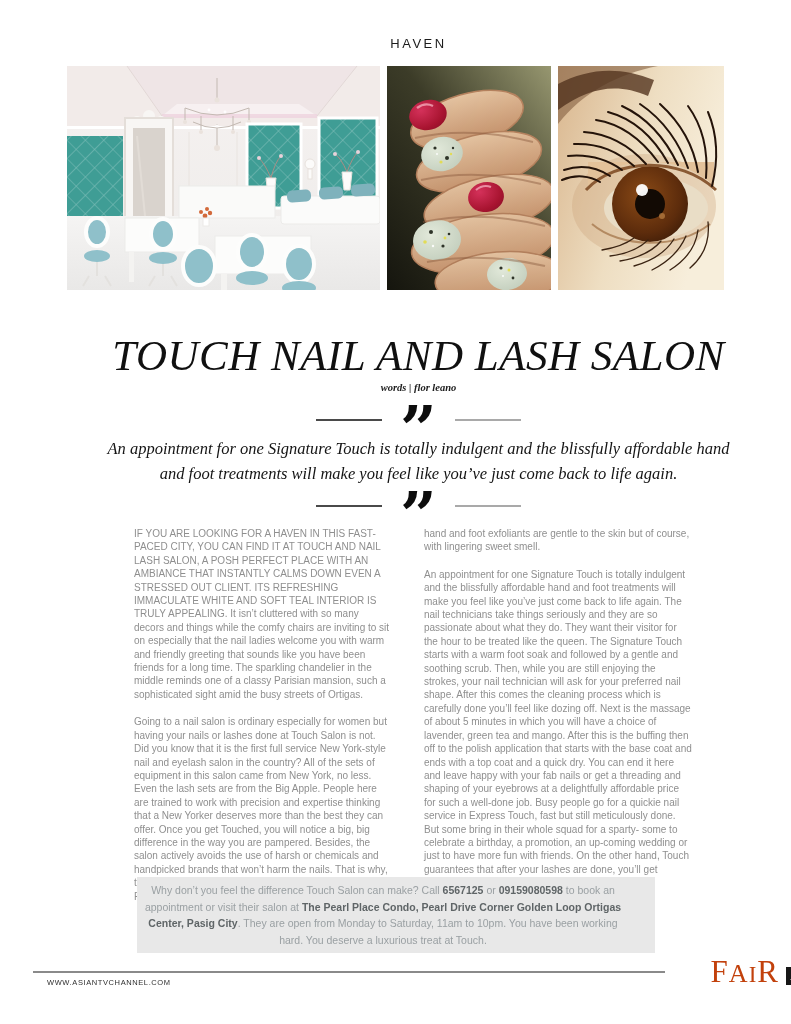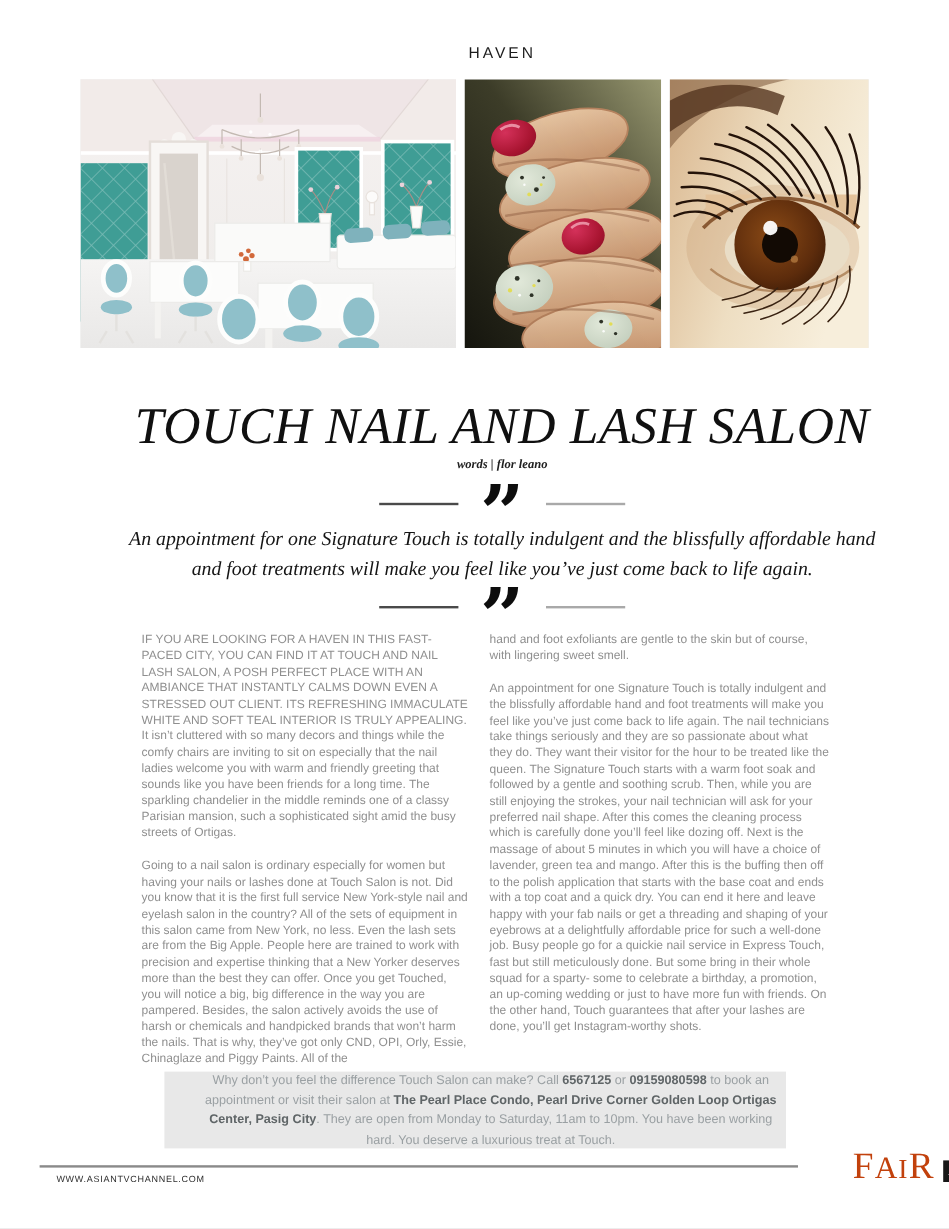--- a/index.html
+++ b/index.html
@@ -44,28 +44,28 @@
   }
   .ornament-top{top:400px;}
   .ornament-bottom{top:486px;}
   .pull-quote{
     position:absolute;top:437px;left:50%;transform:translateX(-50%);width:646px;
     text-align:center;font-family:"Liberation Serif",serif;font-style:italic;
     font-size:16.5px;line-height:1.5;color:#141414;
   }
   
   .col{position:absolute;top:527px;font-size:10px;line-height:13.4px;color:#8f8f8f;text-align:left;}
-  .col p{margin:0 0 14px 0;}
+  .col p{margin:0 0 14px 16px;}
   .col-left{left:118px;width:273px;}
   .col-right{left:408px;width:285px;}
   .lead-caps{text-transform:none;}
   
   .cta-box{
-    position:absolute;top:877px;left:137px;width:518px;height:64px;
-    background:#e8e8e8;display:flex;align-items:center;justify-content:flex-end;margin-top:16px;
+    position:absolute;top:877px;left:137px;width:518px;height:76px;
+    background:#e8e8e8;display:flex;align-items:center;justify-content:flex-start;
   }
   .cta-text{
     width:492px;text-align:center;font-size:10.5px;line-height:16.5px;color:#9aa0a3;
   }
   .cta-text .seg-bold{font-weight:bold;color:#5f6567;}
   
   .footer-rule{position:absolute;top:971px;left:33px;width:632px;height:2px;background:#8a8a8a;}
   .site-url{position:absolute;top:978px;left:47px;font-size:7.5px;letter-spacing:.6px;color:#2e2e2e;}
   .logo-block{position:absolute;top:953px;right:33px;display:flex;align-items:flex-end;gap:7px;height:34px;}
   .fair-logo{font-family:"Liberation Serif",serif;color:#c2410c;line-height:1;letter-spacing:1px;}

